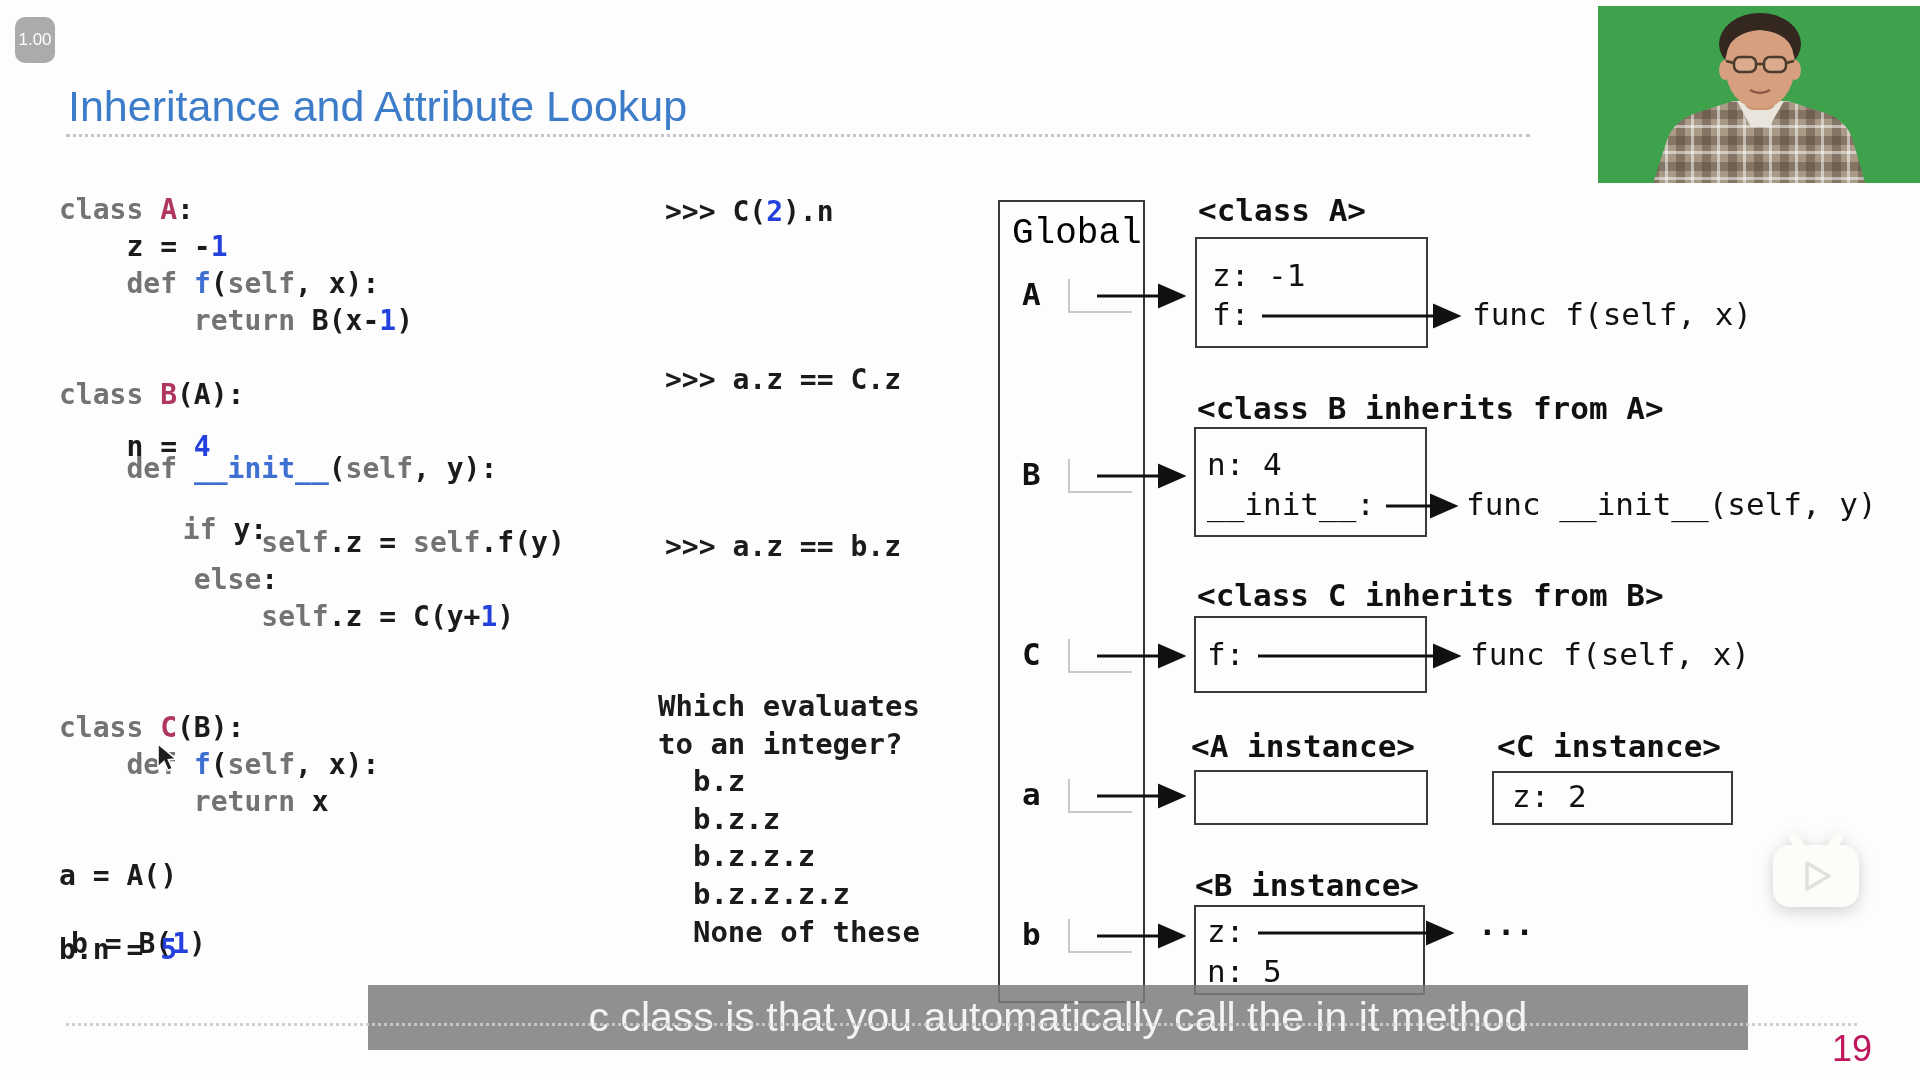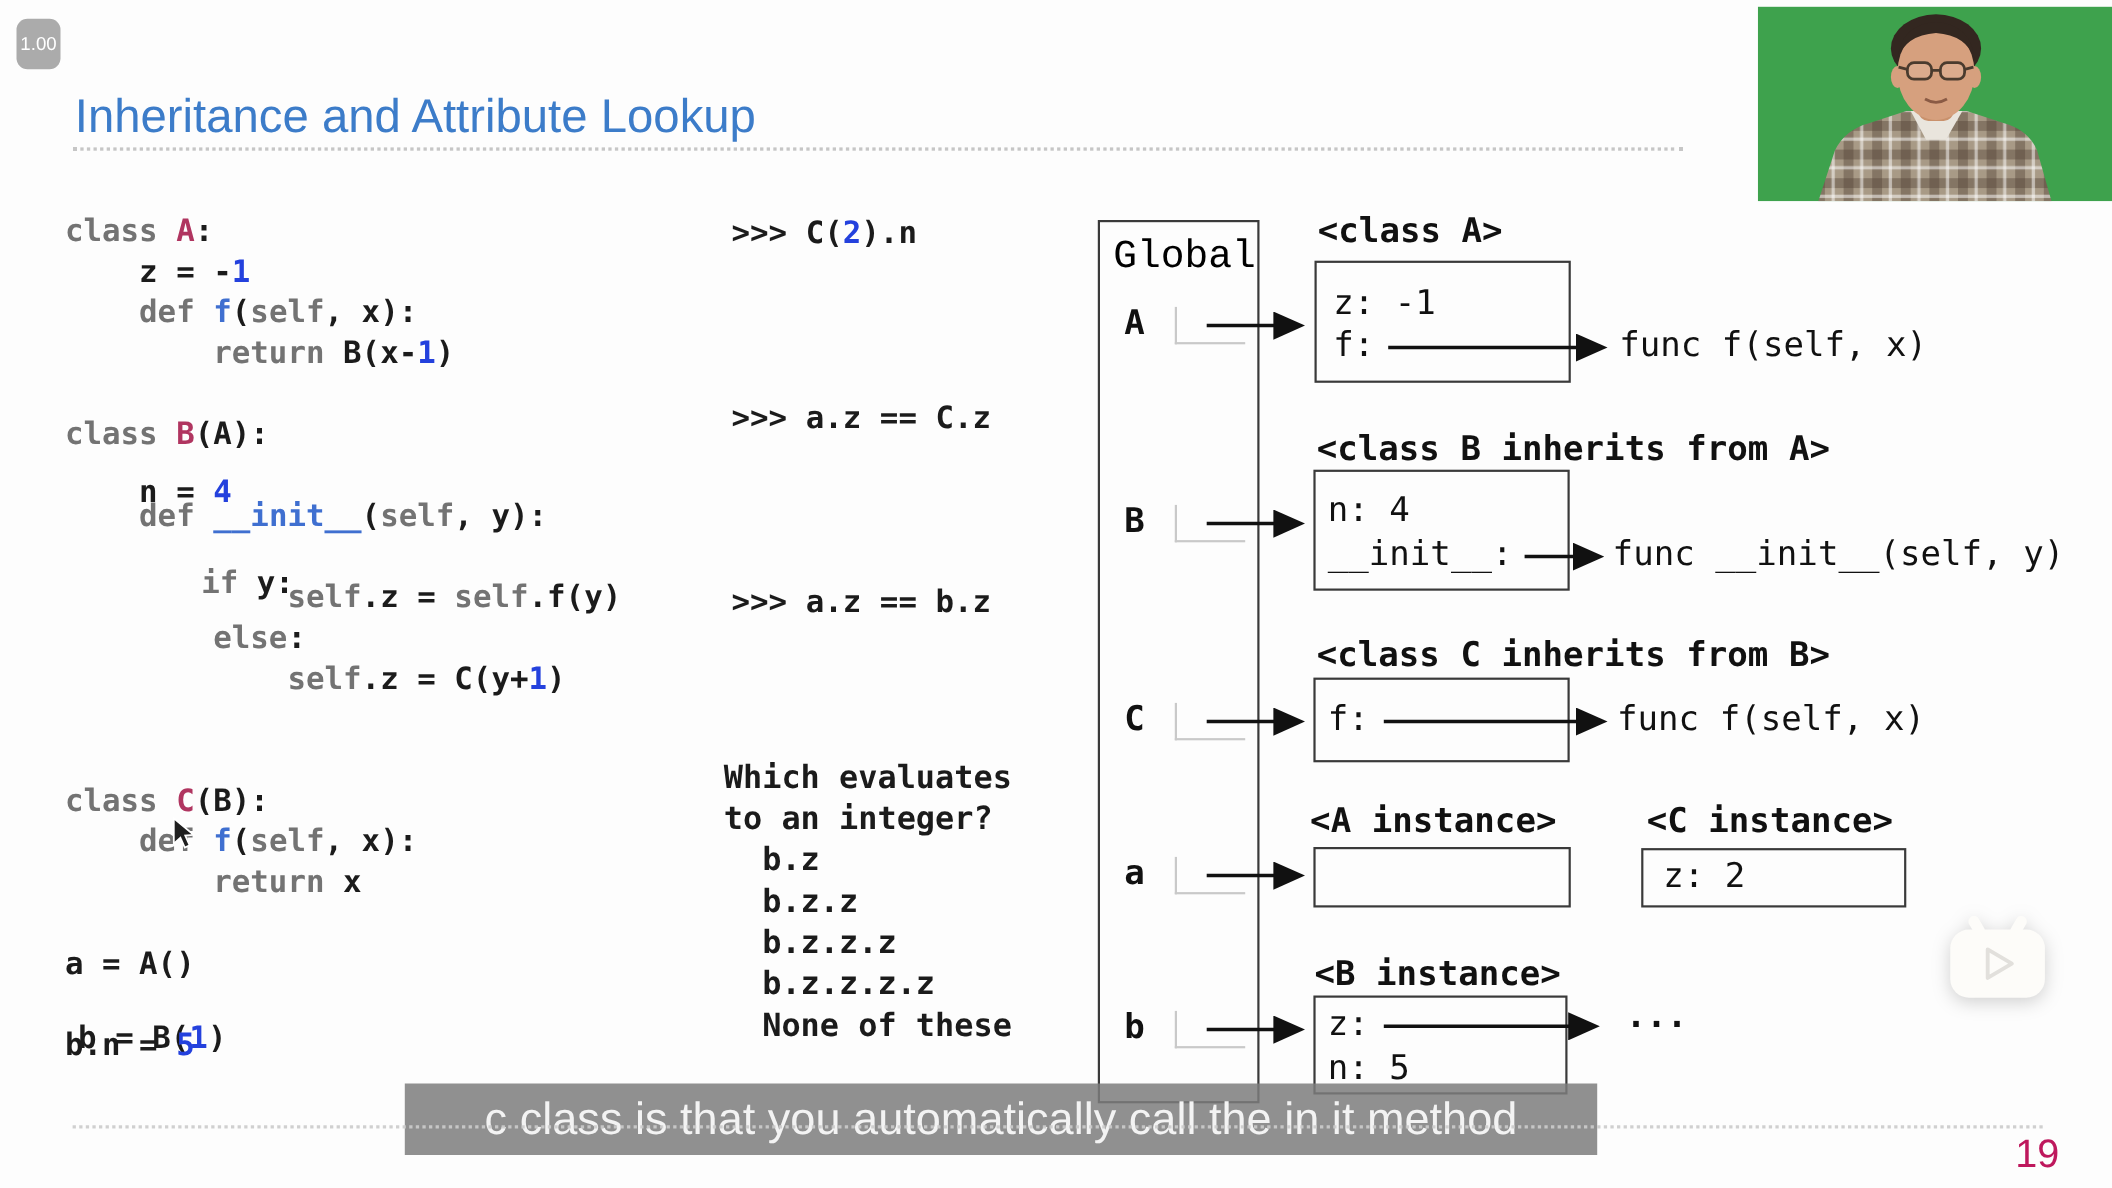--- a/index.html
+++ b/index.html
@@ -22,21 +22,21 @@
   .frame-label{position:absolute;font-size:36px;color:#000000;z-index:3;font-family:Liberation Mono, monospace;}
   .var-letter{position:absolute;font-size:31px;font-weight:bold;color:#111;z-index:3;}
   .var-slot{position:absolute;border-left:2px solid #c9c9c9;border-bottom:2px solid #c9c9c9;z-index:1;}
   .obj-label{position:absolute;font-size:31px;font-weight:bold;color:#111;z-index:3;}
   .obj-box{position:absolute;border:2px solid #3a3a3a;background:#fdfdfd;z-index:2;}
   .obj-field{position:absolute;font-size:31px;color:#111;z-index:4;}
   .func-text{position:absolute;font-size:31px;color:#111;z-index:4;}
   .ellipsis-text{position:absolute;font-size:31px;font-weight:bold;color:#111;z-index:4;}
   #arrow-layer{position:absolute;left:0;top:0;z-index:6;pointer-events:none;}
   
-  .caption-bar{position:absolute;left:368px;top:985px;width:1084px;height:65px;
+  .caption-bar{position:absolute;left:368px;top:985px;width:1380px;height:65px;
     background:rgba(125,125,125,0.85);z-index:20;display:flex;align-items:center;justify-content:center;}
   .caption-text{font-size:41px;color:#f3f3f3;}
   
   .webcam{position:absolute;left:1598px;top:6px;width:322px;height:177px;z-index:10;}
   
   .play-button{position:absolute;left:1770px;top:831px;width:92px;height:78px;z-index:12;
     filter:drop-shadow(0 4px 8px rgba(0,0,0,0.18));}
   
   .page-number{position:absolute;left:1832px;top:1028px;font-size:36px;color:#be185d;}
   

